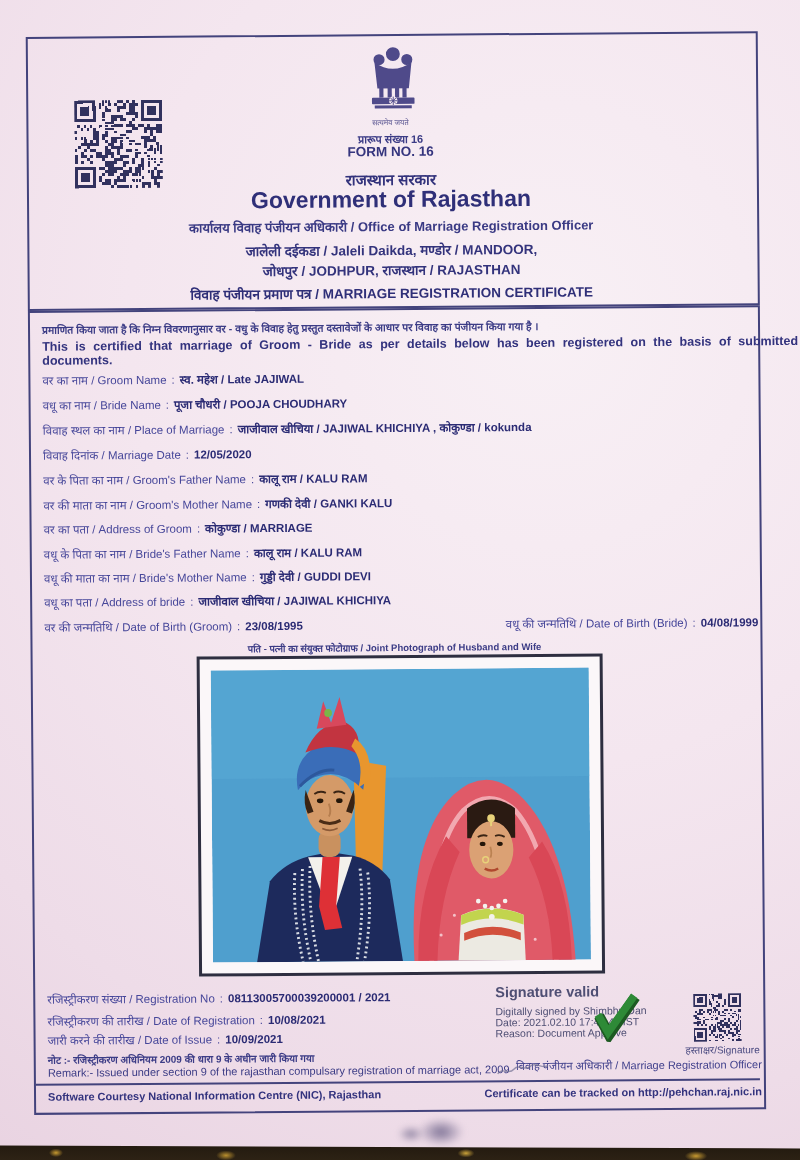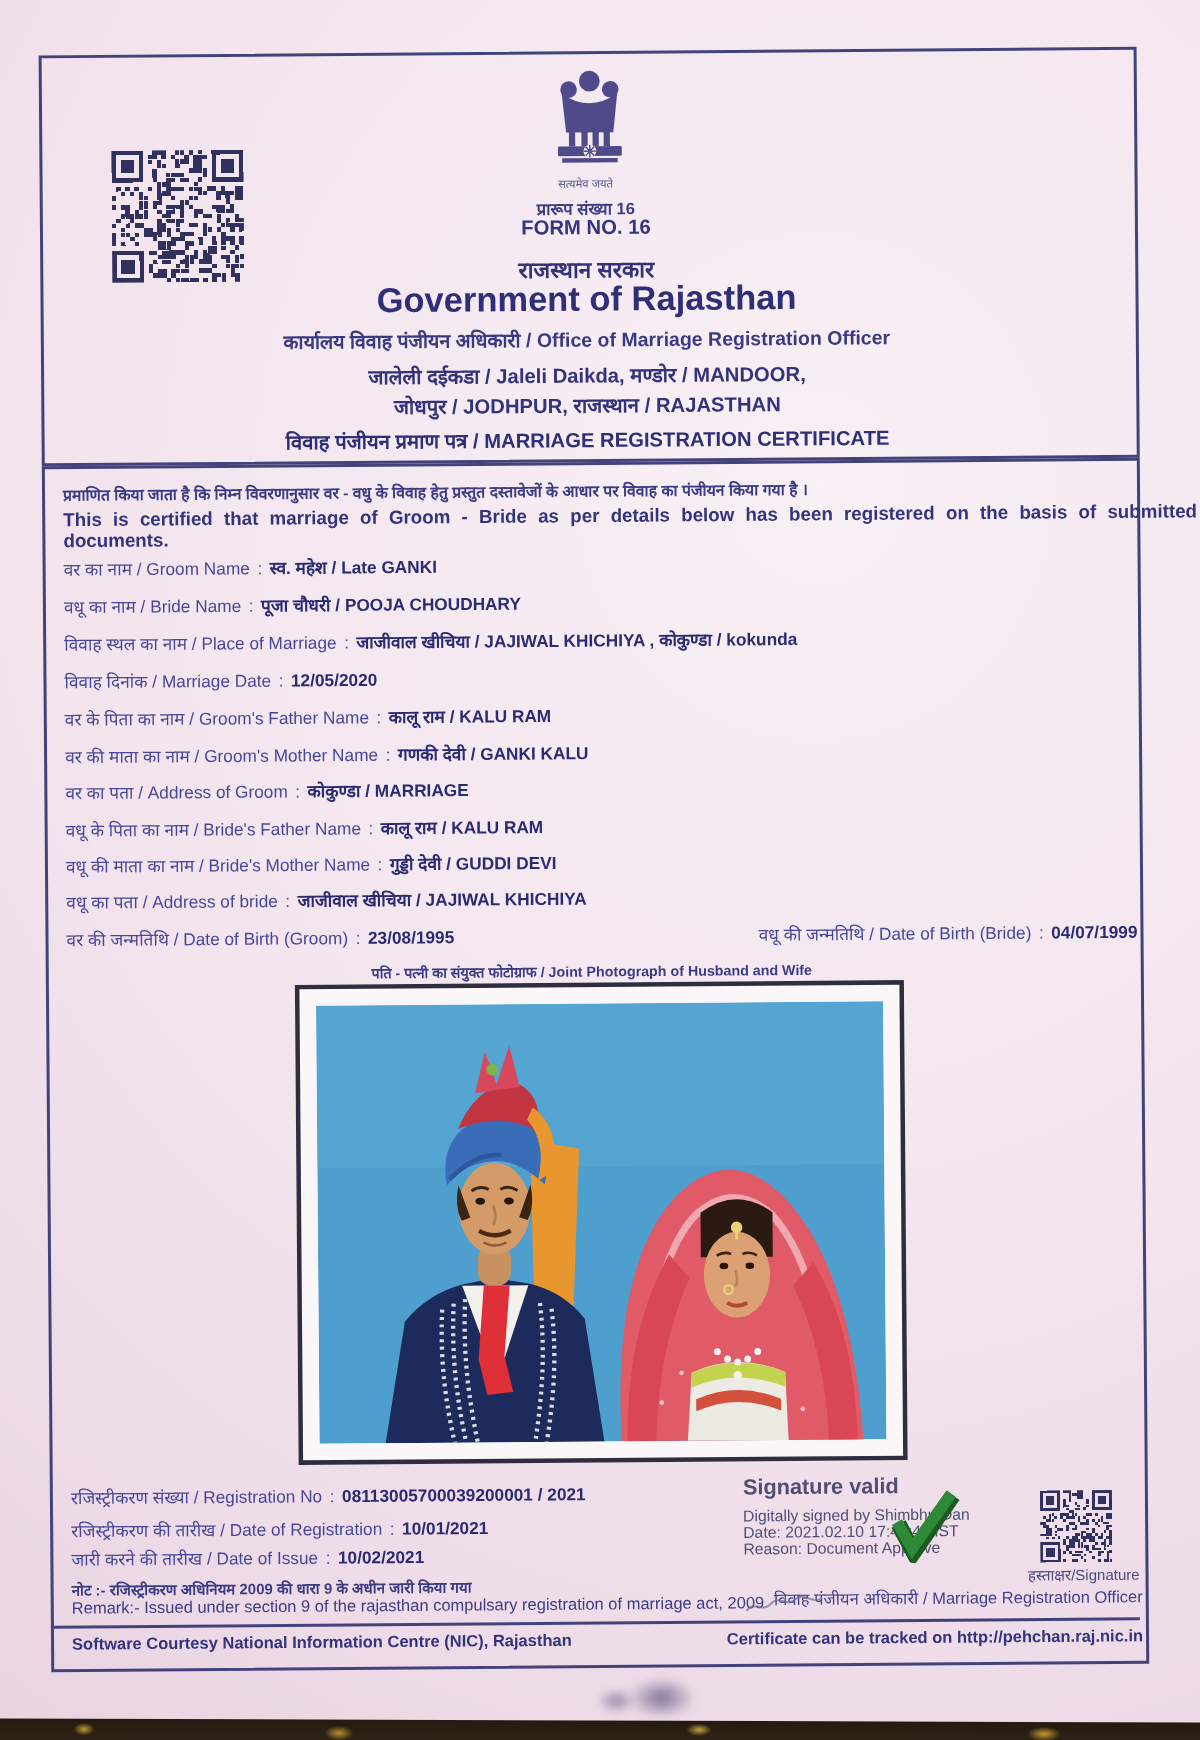--- a/index.html
+++ b/index.html
@@ -376,32 +376,32 @@
     <div class="abs c" style="top:217px;font-size:13px;font-weight:bold;color:#3a3a84;">कार्यालय विवाह पंजीयन अधिकारी / Office of Marriage Registration Officer</div>
     <div class="abs c" style="top:241px;font-size:13.5px;font-weight:bold;color:#33337c;">जालेली दईकडा / Jaleli Daikda,  मण्डोर / MANDOOR,</div>
     <div class="abs c" style="top:261px;font-size:13.5px;font-weight:bold;color:#33337c;">जोधपुर / JODHPUR, राजस्थान / RAJASTHAN</div>
     <div class="abs c" style="top:284px;font-size:13.5px;font-weight:bold;color:#2f2f78;">विवाह पंजीयन प्रमाण पत्र / MARRIAGE REGISTRATION CERTIFICATE</div>
 
     <div class="box main-box"></div>
 
     <div class="abs" style="left:44px;top:320px;font-size:10.5px;font-weight:bold;color:#3c3c86;">प्रमाणित किया जाता है कि निम्न विवरणानुसार वर - वधु के विवाह हेतु प्रस्तुत दस्तावेजों के आधार पर विवाह का पंजीयन किया गया है ।</div>
     <div class="abs wordy" style="left:44px;top:337px;font-size:12.5px;font-weight:bold;color:#33337e;">This is certified that marriage of Groom - Bride as per details below has been registered on the basis of submitted documents.</div>
 
-    <div class="abs row" style="top:371px"><span>वर का नाम / Groom Name</span><span class="sep">:</span><b>स्व. महेश / Late GANKI</b></div>
+    <div class="abs row" style="top:371px"><span>वर का नाम / Groom Name</span><span class="sep">:</span><b>स्व. महेश / Late JAJIWAL</b></div>
     <div class="abs row" style="top:396px"><span>वधू का नाम / Bride Name</span><span class="sep">:</span><b>पूजा चौधरी / POOJA CHOUDHARY</b></div>
     <div class="abs row" style="top:421px"><span>विवाह स्थल का नाम / Place of Marriage</span><span class="sep">:</span><b>जाजीवाल खीचिया / JAJIWAL KHICHIYA , कोकुण्डा / kokunda</b></div>
     <div class="abs row" style="top:446px"><span>विवाह दिनांक / Marriage Date</span><span class="sep">:</span><b>12/05/2020</b></div>
     <div class="abs row" style="top:471px"><span>वर के पिता का नाम / Groom's Father Name</span><span class="sep">:</span><b>कालू राम / KALU RAM</b></div>
     <div class="abs row" style="top:496px"><span>वर की माता का नाम / Groom's Mother Name</span><span class="sep">:</span><b>गणकी देवी / GANKI KALU</b></div>
     <div class="abs row" style="top:520px"><span>वर का पता / Address of Groom</span><span class="sep">:</span><b>कोकुण्डा / MARRIAGE</b></div>
     <div class="abs row" style="top:545px"><span>वधू के पिता का नाम / Bride's Father Name</span><span class="sep">:</span><b>कालू राम / KALU RAM</b></div>
     <div class="abs row" style="top:569px"><span>वधू की माता का नाम / Bride's Mother Name</span><span class="sep">:</span><b>गुड्डी देवी / GUDDI DEVI</b></div>
     <div class="abs row" style="top:593px"><span>वधू का पता / Address of bride</span><span class="sep">:</span><b>जाजीवाल खीचिया / JAJIWAL KHICHIYA</b></div>
     <div class="abs row" style="top:618px"><span>वर की जन्मतिथि / Date of Birth (Groom)</span><span class="sep">:</span><b>23/08/1995</b></div>
-    <div class="abs row" style="left:450px;top:618px;width:308px;text-align:right;"><span>वधू की जन्मतिथि / Date of Birth (Bride)</span><span class="sep">:</span><b>04/07/1999</b></div>
+    <div class="abs row" style="left:450px;top:618px;width:308px;text-align:right;"><span>वधू की जन्मतिथि / Date of Birth (Bride)</span><span class="sep">:</span><b>04/08/1999</b></div>
 
     <div class="abs c" style="top:641px;font-size:9.5px;font-weight:bold;color:#3c3c86;">पति - पत्नी का संयुक्त फोटोग्राफ / Joint Photograph of Husband and Wife</div>
 
     <div class="abs photo-frame">
       <svg viewBox="0 0 394 296" preserveAspectRatio="none">
         <rect width="394" height="296" fill="#4f9fce"></rect>
         <rect width="394" height="110" fill="#5aa9d6" opacity="0.55"></rect>
 
         <path d="M148 92 L182 98 L176 235 L150 205 Z" fill="#e8962e"></path>
 
@@ -463,22 +463,22 @@
             <circle cx="298" cy="241" r="2.4"></circle>
           <circle cx="305" cy="236" r="2.4"></circle>
             <circle cx="291" cy="252" r="3"></circle>
         </g>
         <path d="M214 296 Q214 220 244 170 L258 186 Q236 232 234 296 Z" fill="#d94756"></path>
         <path d="M374 296 Q372 220 344 176 L330 192 Q352 236 354 296 Z" fill="#d94756"></path>
       </svg>
     </div>
 
     <div class="abs regrow" style="top:990px"><span>रजिस्ट्रीकरण संख्या / Registration No</span><span class="sep">:</span><b>08113005700039200001 / 2021</b></div>
-    <div class="abs regrow" style="top:1012px"><span>रजिस्ट्रीकरण की तारीख / Date of Registration</span><span class="sep">:</span><b>10/01/2021</b></div>
-    <div class="abs regrow" style="top:1031px"><span>जारी करने की तारीख / Date of Issue</span><span class="sep">:</span><b>10/02/2021</b></div>
+    <div class="abs regrow" style="top:1012px"><span>रजिस्ट्रीकरण की तारीख / Date of Registration</span><span class="sep">:</span><b>10/08/2021</b></div>
+    <div class="abs regrow" style="top:1031px"><span>जारी करने की तारीख / Date of Issue</span><span class="sep">:</span><b>10/09/2021</b></div>
     <div class="abs" style="left:44px;top:1050px;font-size:10px;font-weight:bold;color:#3c3c86;">नोट :- रजिस्ट्रीकरण अधिनियम 2009 की धारा 9 के अधीन जारी किया गया</div>
     <div class="abs" style="left:44px;top:1064px;font-size:11px;color:#3b3b85;">Remark:- Issued under section 9 of the rajasthan compulsary registration of marriage act, 2009</div>
 
     <div class="abs sig-text" style="left:492px;top:985px;font-size:14.5px;font-weight:600;text-align:center;">Signature valid</div>
     <div class="abs sig-text" style="left:492px;top:1006px;font-size:10.5px;">Digitally signed by Shimbhu Dan</div>
     <div class="abs sig-text" style="left:492px;top:1017px;font-size:10.5px;">Date: 2021.02.10 17:44:45 IST</div>
     <div class="abs sig-text" style="left:492px;top:1028px;font-size:10.5px;">Reason: Document Approve</div>
 
     <div class="abs" style="left:586px;top:992px;width:50px;height:52px;transform:rotate(6deg);">
       <svg viewBox="0 0 40 44" width="50" height="52">

